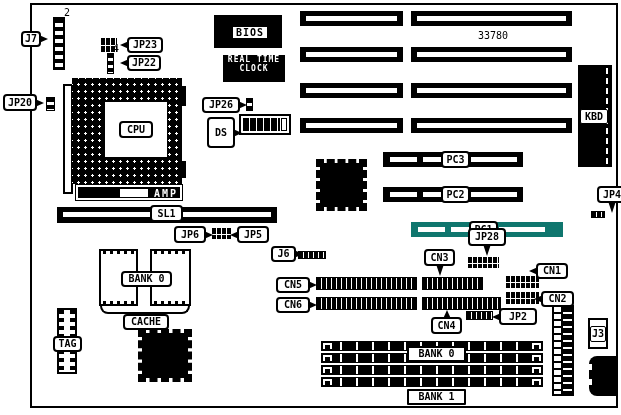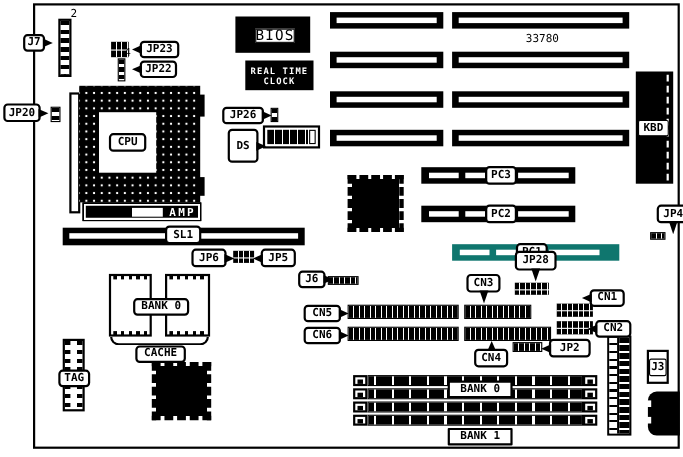--- a/index.html
+++ b/index.html
@@ -85,21 +85,21 @@
   <div class="txt" style="left:113px;top:44px;">4</div>
   <div class="lbl ar-l" style="left:127px;top:37px;width:36px;height:16px;">JP23</div>
   <div class="vstrip" style="left:107px;top:53px;width:7px;height:21px;"></div>
   <div class="lbl ar-l" style="left:127px;top:55px;width:34px;height:16px;">JP22</div>
 
   <div class="lbl ar-r" style="left:3px;top:94px;width:34px;height:17px;">JP20</div>
   <div class="vstrip" style="left:46px;top:97px;width:9px;height:14px;"></div>
 
   <div class="abs" style="left:63px;top:84px;width:10px;height:110px;background:#fff;border:2px solid #000;"></div>
   <div class="pga" style="left:72px;top:78px;width:110px;height:106px;">
-    <div class="pga-inner" style="left:18px;top:24px;width:52px;height:55px;">
+    <div class="pga-inner" style="left:33px;top:24px;width:62px;height:55px;">
       <div class="lbl" style="position:static;width:34px;height:17px;">CPU</div>
     </div>
   </div>
   <div class="abs" style="left:180px;top:86px;width:6px;height:20px;background:#000;"></div>
   <div class="abs" style="left:180px;top:161px;width:6px;height:17px;background:#000;"></div>
 
   <div class="chip" style="left:75px;top:184px;width:108px;height:17px;box-shadow:inset 0 0 0 2px #fff;border:1px solid #000;">
     <div class="abs" style="left:44px;top:4px;width:28px;height:8px;background:#fff;"></div>
     <div class="txt" style="right:4px;top:4px;color:#fff;font-weight:bold;letter-spacing:2px;">AMP</div>
   </div>
@@ -117,24 +117,24 @@
   <div class="brace" style="left:100px;top:306px;width:90px;height:8px;"></div>
   <div class="lbl" style="left:123px;top:314px;width:46px;height:16px;">CACHE</div>
 
   <div class="dip-v" style="left:57px;top:308px;width:20px;height:66px;"></div>
   <div class="lbl" style="left:53px;top:336px;width:29px;height:16px;">TAG</div>
 
   <div class="qfp" style="left:138px;top:329px;width:54px;height:53px;"></div>
 
   <div class="chip" style="left:214px;top:15px;width:68px;height:33px;">
     <div class="abs" style="left:18px;top:11px;width:36px;height:13px;background:#fff;border:1px solid #000;display:flex;align-items:center;justify-content:center;">
-      <span style="font-size:13px;font-weight:normal;letter-spacing:1px;color:#000;">BIOS</span>
+      <span style="font-size:10px;font-weight:bold;letter-spacing:1px;color:#000;">BIOS</span>
     </div>
   </div>
-  <div class="chip" style="left:223px;top:55px;width:62px;height:27px;display:flex;flex-direction:column;align-items:center;justify-content:center;">
+  <div class="chip" style="left:223px;top:55px;width:62px;height:27px;display:flex;flex-direction:column;align-items:center;">
     <span style="font-size:8px;font-weight:bold;letter-spacing:1px;">REAL TIME</span>
     <span style="font-size:8px;font-weight:bold;letter-spacing:1px;">CLOCK</span>
   </div>
   <div class="lbl ar-r" style="left:202px;top:97px;width:38px;height:16px;">JP26</div>
   <div class="vstrip" style="left:246px;top:98px;width:7px;height:13px;"></div>
   <div class="lbl ar-r" style="left:207px;top:117px;width:28px;height:31px;">DS</div>
   <div class="abs" style="left:239px;top:114px;width:52px;height:21px;background:#fff;border:2px solid #000;padding:2px;display:flex;gap:1px;">
     <div style="flex:6;background:repeating-linear-gradient(90deg,#000 0 6px,#fff 6px 7px);"></div>
     <div style="width:6px;background:#fff;border:1px solid #000;"></div>
   </div>

